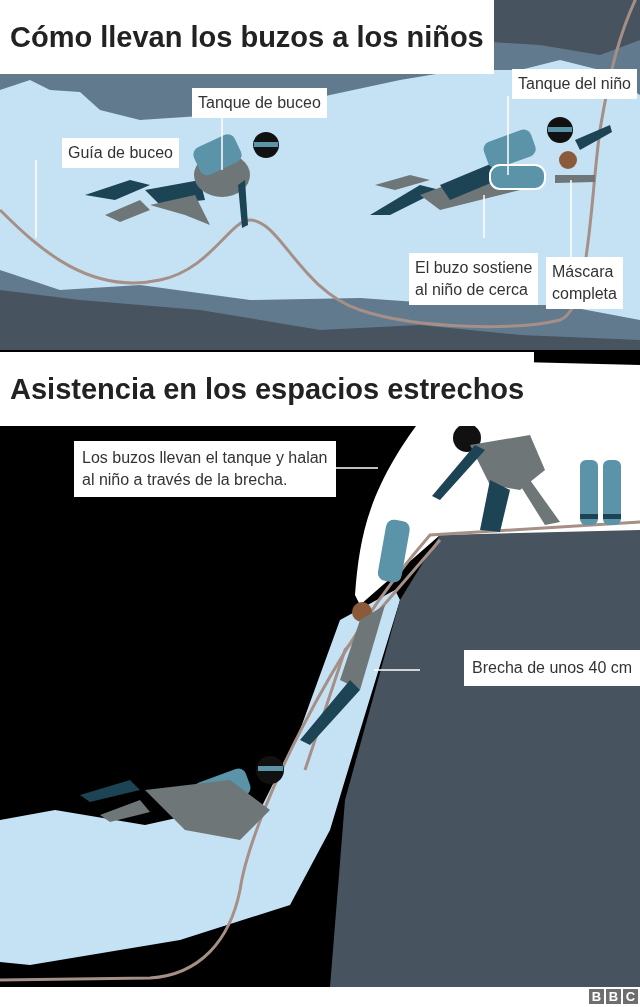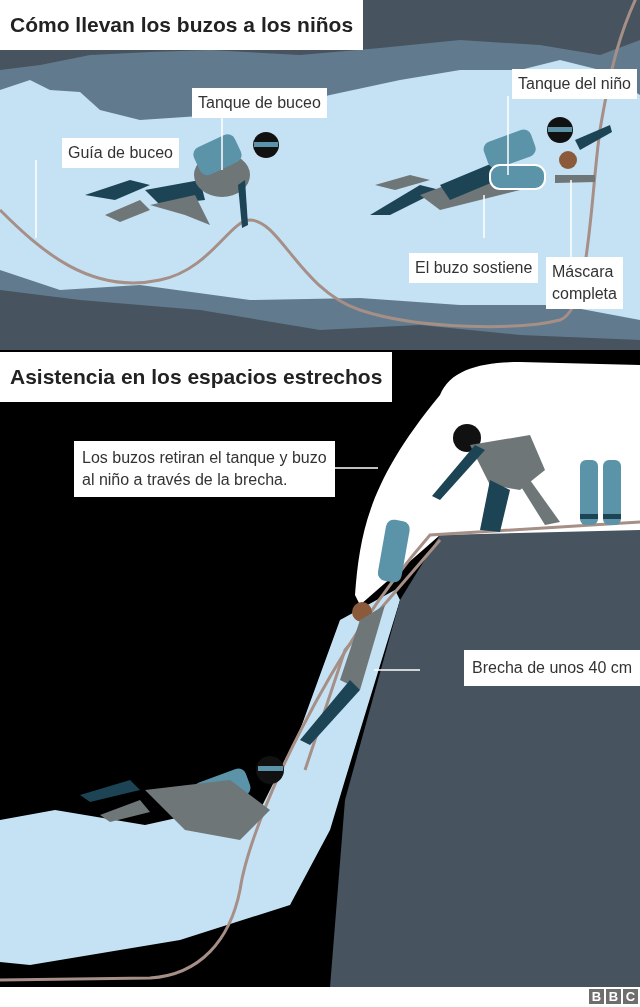--- a/index.html
+++ b/index.html
@@ -1,21 +1,21 @@
 <!DOCTYPE html>
 <html><head>
 <meta charset="utf-8">
 <style>
   html, body { margin: 0; padding: 0; background: #ffffff; }
   body { width: 640px; height: 1007px; position: relative; overflow: hidden; font-family: "Liberation Sans", sans-serif; }
   .panel { position: absolute; left: 0; width: 640px; overflow: hidden; }
   #panel-top { top: 0; height: 350px; background: #47535e; }
   #panel-bottom { top: 350px; height: 637px; background: #000000; }
   svg.scene { position: absolute; left: 0; top: 0; }
-  .title-box { position: absolute; background: #ffffff; color: #222222; font-weight: bold; font-size: 21px; padding: 4px 10px; line-height: 42px; white-space: nowrap; }
+  .title-box { position: absolute; background: #ffffff; color: #222222; font-weight: bold; font-size: 29px; padding: 16px 10px; line-height: 42px; white-space: nowrap; }
   .label { position: absolute; background: #ffffff; color: #333333; font-size: 16px; line-height: 22px; padding: 4px 6px; white-space: nowrap; margin-left: 44px; }
   .footer { position: absolute; left: 0; top: 987px; width: 640px; height: 20px; background: #ffffff; }
   .bbc { position: absolute; right: 2px; top: 2px; display: flex; gap: 2px; }
   .bbc span { display: inline-block; width: 15px; height: 15px; background: #6e6e6e; color: #ffffff; font-size: 13px; font-weight: bold; text-align: center; line-height: 15px; }
 </style>
 </head>
 <body>
 
 <div class="panel" id="panel-top">
   <svg class="scene" width="640" height="350" viewBox="0 0 640 350">
@@ -62,20 +62,21 @@
     <line x1="571" y1="180" x2="571" y2="258" stroke="#ffffff" stroke-width="1.5"></line>
   </svg>
 
   <div class="title-box" style="left:0; top:0; height:42px;">Cómo llevan los buzos a los niños</div>
 
   <div class="label" style="left:18px; top:138px;">Guía de buceo</div>
   <div class="label" style="left:148px; top:88px;">Tanque de buceo</div>
   <div class="label" style="left:468px; top:69px;">Tanque del niño</div>
   <div class="label" style="left:365px; top:253px; line-height:22px;">
     <div>El buzo sostiene</div>
+    <div>al niño de cerca</div>
   </div>
   <div class="label" style="left:502px; top:257px;">
     <div>Máscara</div>
     <div>completa</div>
   </div>
 </div>
 
 <div class="panel" id="panel-bottom">
   <svg class="scene" width="640" height="637" viewBox="0 0 640 637">
 
@@ -119,21 +120,21 @@
       <rect x="258" y="416" width="25" height="5" fill="#5b93a8"></rect>
     </g>
 
     <line x1="333" y1="118" x2="378" y2="118" stroke="#ffffff" stroke-width="1.5"></line>
     <line x1="374" y1="320" x2="420" y2="320" stroke="#ffffff" stroke-width="1.5"></line>
   </svg>
 
   <div class="title-box" style="left:0; top:2px; height:42px;">Asistencia en los espacios estrechos</div>
 
   <div class="label" style="left:30px; top:91px; padding:6px 8px;">
-    <div>Los buzos retiran el tanque y buzo</div>
+    <div>Los buzos llevan el tanque y halan</div>
     <div>al niño a través de la brecha.</div>
   </div>
   <div class="label" style="left:420px; top:300px; padding:7px 8px;text-align:right;">Brecha de unos 40 cm</div>
 </div>
 
 <div class="footer">
   <div class="bbc">
     <span>B</span>
     <span>B</span>
     <span>C</span>

